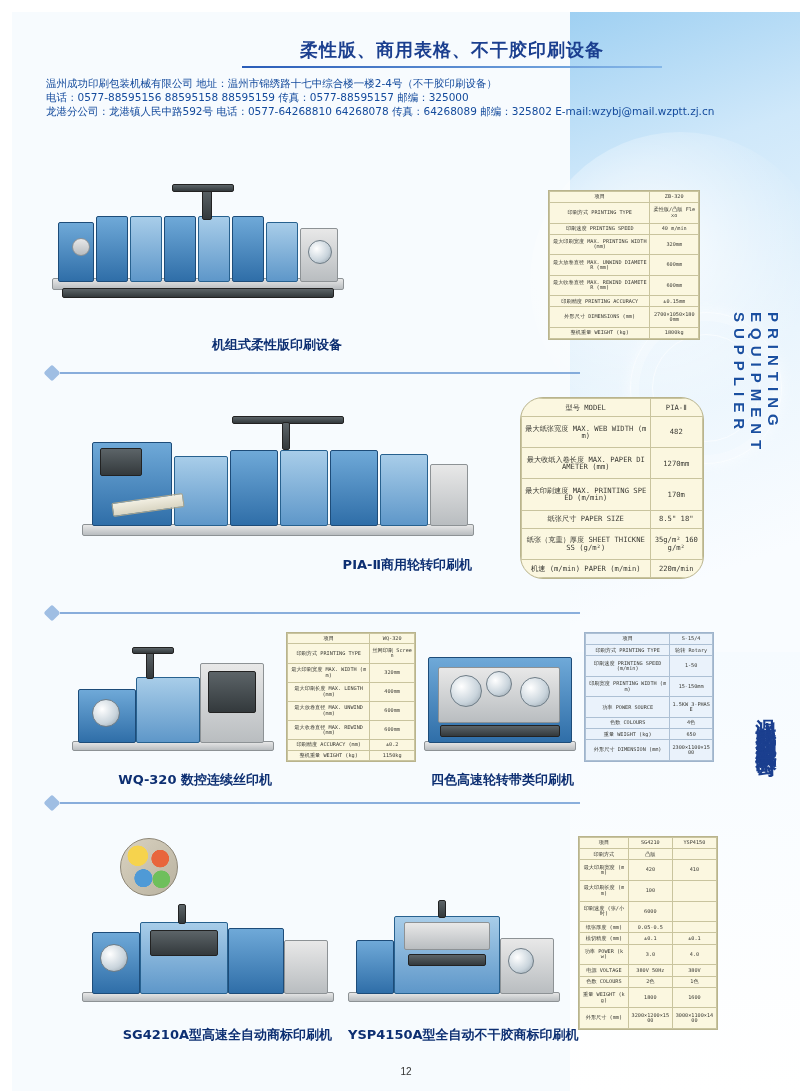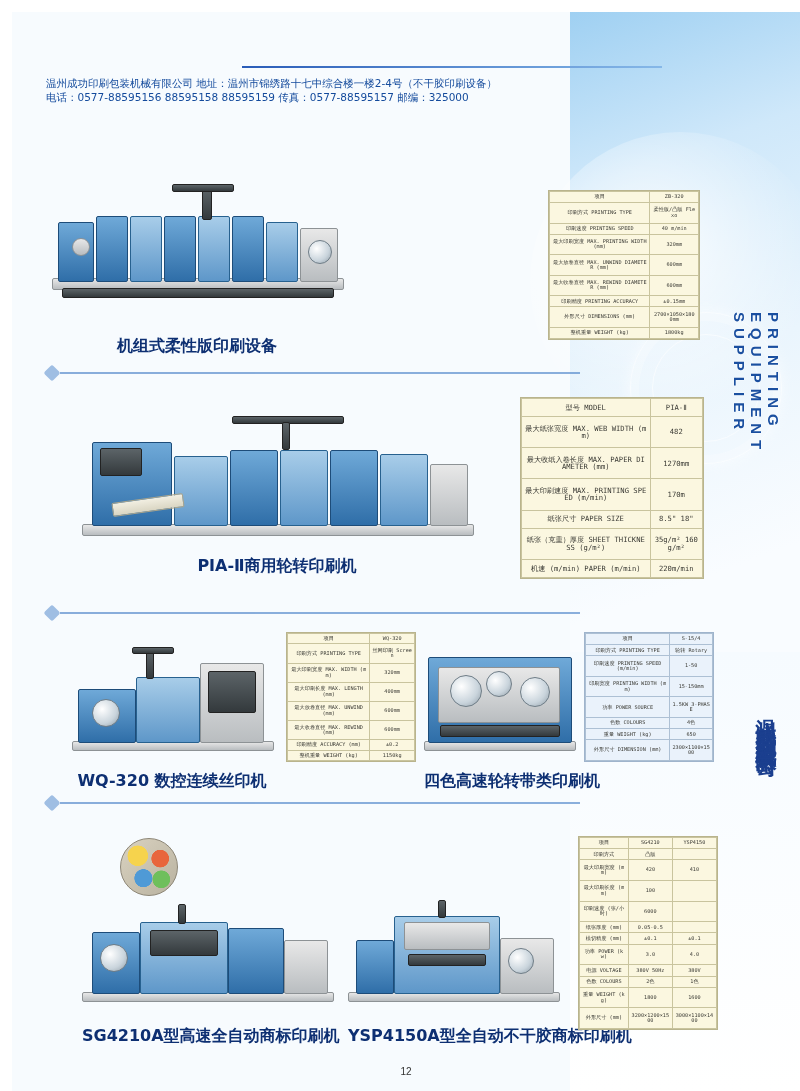--- a/index.html
+++ b/index.html
@@ -94,22 +94,22 @@
     position:absolute;height:2px;background:#2f6fc0;opacity:.55;
   }
   .sep:before{
     content:"";position:absolute;left:-14px;top:-5px;width:12px;height:12px;
     background:#2f6fc0;border-radius:2px;transform:rotate(45deg);opacity:.8;
   }
 
   
   .mach{position:absolute;}
   .cap{
-    text-align:center;font-family:"DejaVu Sans", sans-serif;
-    font-size:16px;font-weight:bold;color:#0d2f72;margin-top:4px;
+    text-align:right;font-family:"DejaVu Sans", sans-serif;
+    font-size:13px;font-weight:bold;color:#0d2f72;margin-top:4px;
     white-space:nowrap;
   }
 
   
   .m-body{position:relative;width:100%;height:100%;}
   .blk{position:absolute;border-radius:2px;}
   .blue{background:linear-gradient(to bottom,#6fa9d8,#2f6ea8);border:1px solid #1d4c79;}
   .blue-l{background:linear-gradient(to bottom,#a8cde9,#5e97c9);border:1px solid #27618f;}
   .grey{background:linear-gradient(to bottom,#e8e8e8,#b9bdc0);border:1px solid #8d9295;}
   .dark{background:linear-gradient(to bottom,#5c6468,#33393c);border:1px solid #222;}
@@ -164,25 +164,27 @@
 <div class="page">
   <div class="page-inner">
 
     <div class="sky"></div>
     <div class="sky-bottom"></div>
     <div class="swirl"></div>
     <div class="swirl2"></div>
 
     <div class="header-band">
       <div class="title-bar">
+        <div class="main-title">柔性版、商用表格、不干胶印刷设备</div>
         <div class="title-rule"></div>
       </div>
       <div class="addr-block">
         <div class="addr-line">温州成功印刷包装机械有限公司  地址：温州市锦绣路十七中综合楼一楼2-4号（不干胶印刷设备）</div>
         <div class="addr-line">电话：0577-88595156 88595158 88595159   传真：0577-88595157   邮编：325000</div>
+        <div class="addr-line">龙港分公司：龙港镇人民中路592号  电话：0577-64268810  64268078  传真：64268089  邮编：325802  E-mail:wzybj@mail.wzptt.zj.cn</div>
       </div>
     </div>
 
     <div class="vert-en">PRINTING EQUIPMENT SUPPLIER</div>
     <div class="vert-cn">温州成功印刷包装机械有限公司</div>
 
     <div class="sep" style="left:48px;top:360px;width:520px;"></div>
     <div class="sep" style="left:48px;top:600px;width:520px;"></div>
     <div class="sep" style="left:48px;top:790px;width:520px;"></div>
 
@@ -261,21 +263,21 @@
         <div class="blk blue" style="left:248px;top:38px;width:46px;height:74px;"></div>
         <div class="blk blue-l" style="left:298px;top:42px;width:46px;height:70px;"></div>
         <div class="blk grey" style="left:348px;top:52px;width:36px;height:60px;"></div>
         <div class="blk dark" style="left:150px;top:4px;width:110px;height:6px;"></div>
         <div class="blk dark" style="left:200px;top:10px;width:6px;height:26px;"></div>
         <div class="blk cream" style="left:30px;top:86px;width:70px;height:12px;transform:rotate(-8deg);"></div>
       </div>
       <div class="cap">PIA-Ⅱ商用轮转印刷机</div>
     </div>
 
-    <div class="spec tall" style="left:508px;top:385px;width:182px;height:180px;">
+    <div class="spec tall" style="left:508px;top:385px;width:182px;height:180px;border-radius:23px;">
       <table>
           <tbody id="tbl-pia2">
             <tr>
               <td class="lbl">型号 MODEL</td>
               <td class="lbl">PIA-Ⅱ</td>
             </tr>
             <tr>
               <td>最大纸张宽度 MAX. WEB WIDTH (mm)</td>
               <td>482</td>
             </tr>

